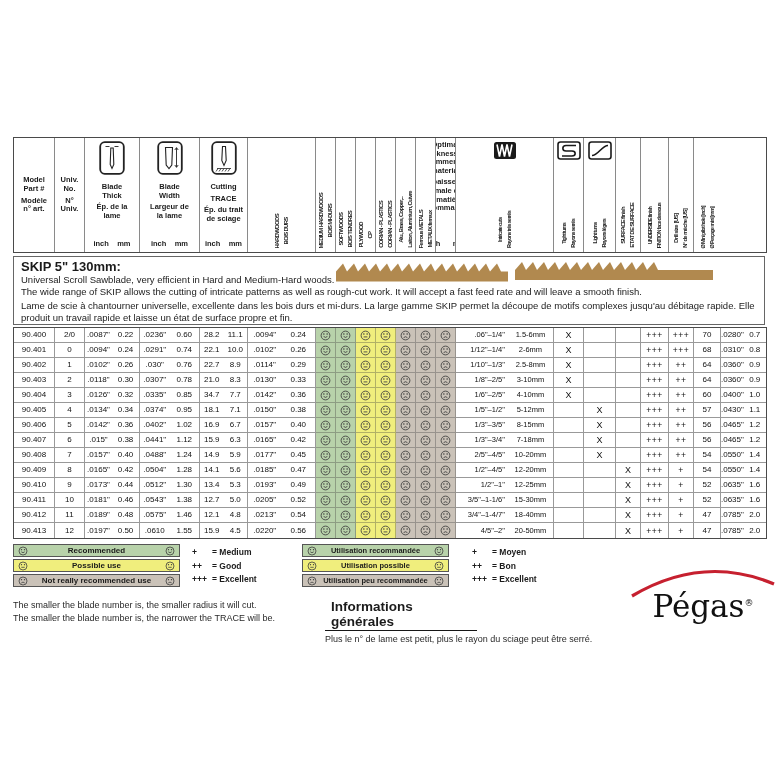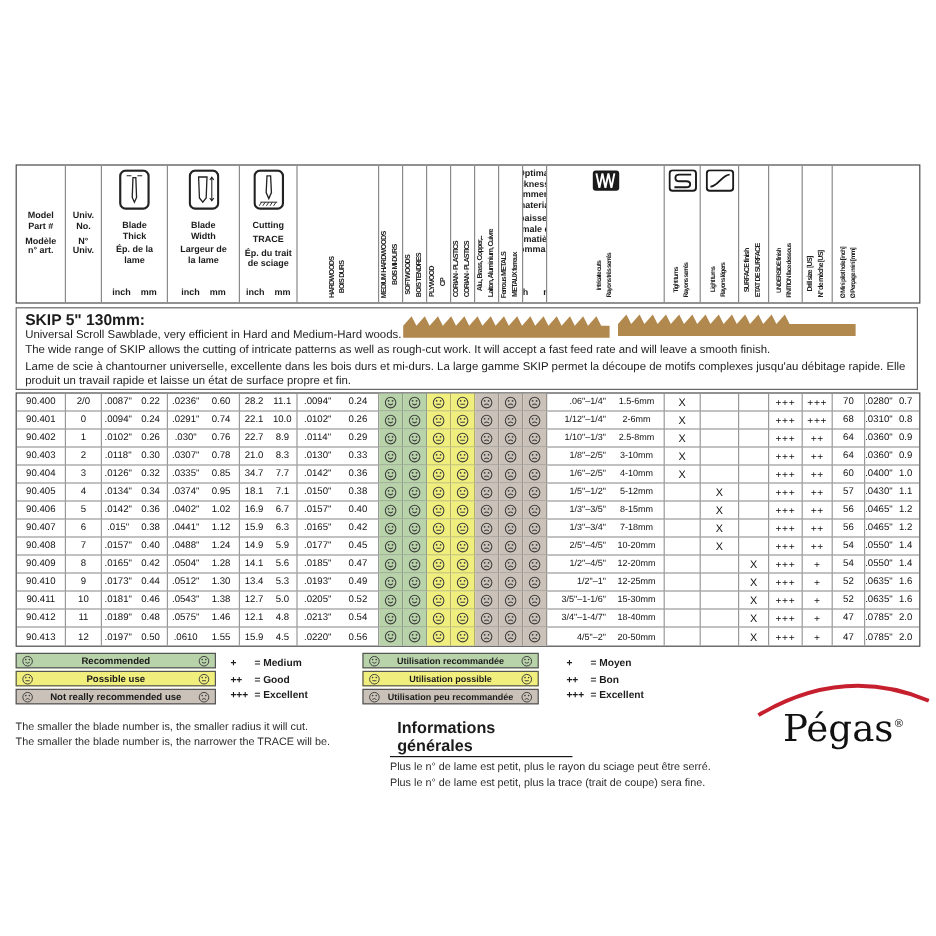--- a/index.html
+++ b/index.html
@@ -1298,21 +1298,20 @@
       </div>
     </div>
 
   <div class="info" style="left:13px;width:300px;">
     <div class="il">The smaller the blade number is, the smaller radius it will cut.</div>
     <div class="il">The smaller the blade number is, the narrower the TRACE will be.</div>
   </div>
   <div class="info" style="left:313px;width:330px;margin-left:12px;">
     <div class="ih" style="width:152px;padding-left:6px;">Informations générales</div>
     <div class="il">Plus le n° de lame est petit, plus le rayon du sciage peut être serré.</div>
-    <div class="il">Plus le n° de lame est petit, plus la trace (trait de coupe) sera fine.</div>
   </div>
 
   <div class="logo">
     <svg width="150" height="42" viewBox="0 0 150 42">
       <path id="logo-arc-path" d="M4 38 Q75 -4 146 26" fill="none" stroke="#c6202f" stroke-width="3.2"></path>
     </svg>
     <div class="logo-name"><span>Pégas</span><span class="logo-reg">®</span></div>
   </div>
 
 </div>

